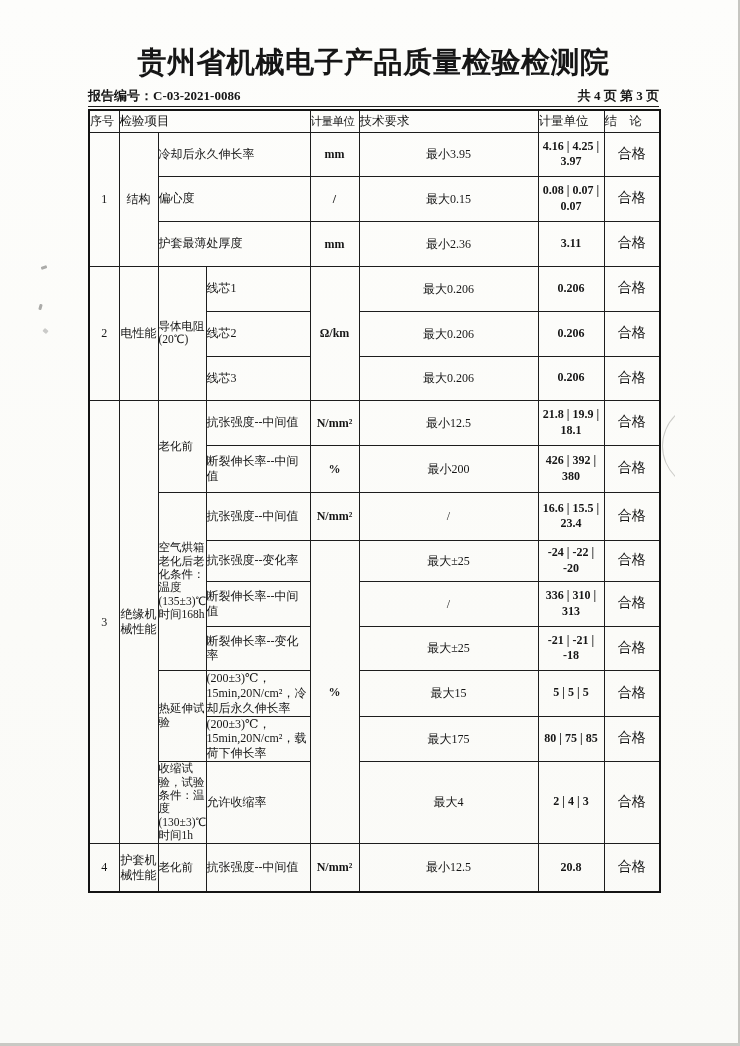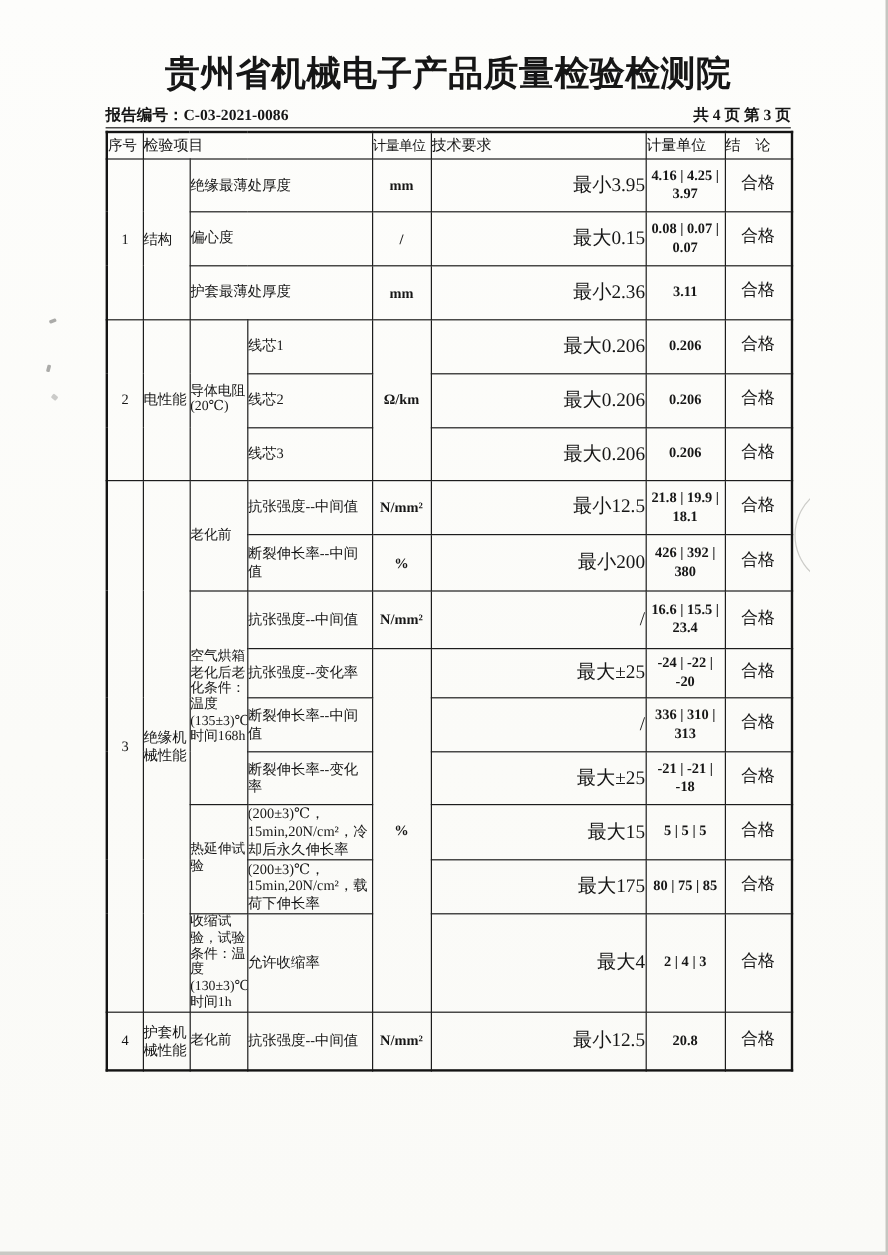--- a/index.html
+++ b/index.html
@@ -36,24 +36,24 @@
   }
   .report-table th,.report-table td{
     border:1.5px solid #1d1d1d;vertical-align:middle;
     overflow:hidden;padding:0;
   }
   .report-table th{font-size:12.5px;font-weight:normal;text-align:left;}
   th.h-unit{font-size:11.5px;letter-spacing:-0.5px;}
   th.h-seq{font-size:12px;}
   td{font-size:12px;line-height:1.2;}
   .c-seq,.c-unit,.c-res,.c-ver{text-align:center;}
-  .c-cat{padding:0 1px;line-height:1.25;}
-  .c-subcat{text-align:left;padding:1px 1px 1px 3px;font-size:11.5px;line-height:1.16;}
+  .c-cat{text-align:center;padding:0 1px;line-height:1.25;}
+  .c-subcat{text-align:left;padding:1px 1px 1px 3px;font-size:11.5px;line-height:1.16;font-family:Liberation Serif, serif;}
   .c-item{text-align:left;padding:1px 2px 1px 4px;line-height:1.22;}
-  .c-req{text-align:right;padding:1px 2px 1px 5px;font-size:16px;}
+  .c-req{text-align:center;padding:1px 2px 1px 5px;font-size:12px;}
   .c-res{font-size:12px;line-height:1.3;padding:0 1px;font-weight:bold;}
   .c-unit{font-size:12px;font-weight:bold;}
   .c-ver{font-size:14px;}
   
   .seal-arc-clip{position:absolute;left:655px;top:400px;width:20px;height:90px;overflow:hidden;pointer-events:none;}
   .seal-arc{position:absolute;left:7px;top:2px;width:88px;height:86px;border-radius:50%;
     border:1.5px solid rgba(125,125,120,0.38);}
   .speck{position:absolute;background:rgba(90,90,88,0.5);border-radius:1px;}
   .speck1{left:41px;top:266px;width:6px;height:3px;transform:rotate(-20deg);}
   .speck2{left:39px;top:304px;width:3px;height:6px;transform:rotate(15deg);}
@@ -91,21 +91,21 @@
           <th>技术要求</th>
           <th>计量单位</th>
           <th>结　论</th>
         </tr>
       </thead>
       <tbody>
 
         <tr style="height:44px">
           <td class="c-seq" rowspan="3">1</td>
           <td class="c-cat" rowspan="3">结构</td>
-          <td class="c-item" colspan="2">绝缘最薄处厚度</td>
+          <td class="c-item" colspan="2">冷却后永久伸长率</td>
           <td class="c-unit">mm</td>
           <td class="c-req">最小3.95</td>
           <td class="c-res">4.16 | 4.25 | 3.97</td>
           <td class="c-ver">合格</td>
         </tr>
         <tr style="height:45px">
           <td class="c-item" colspan="2">偏心度</td>
           <td class="c-unit">/</td>
           <td class="c-req">最大0.15</td>
           <td class="c-res">0.08 | 0.07 | 0.07</td>

